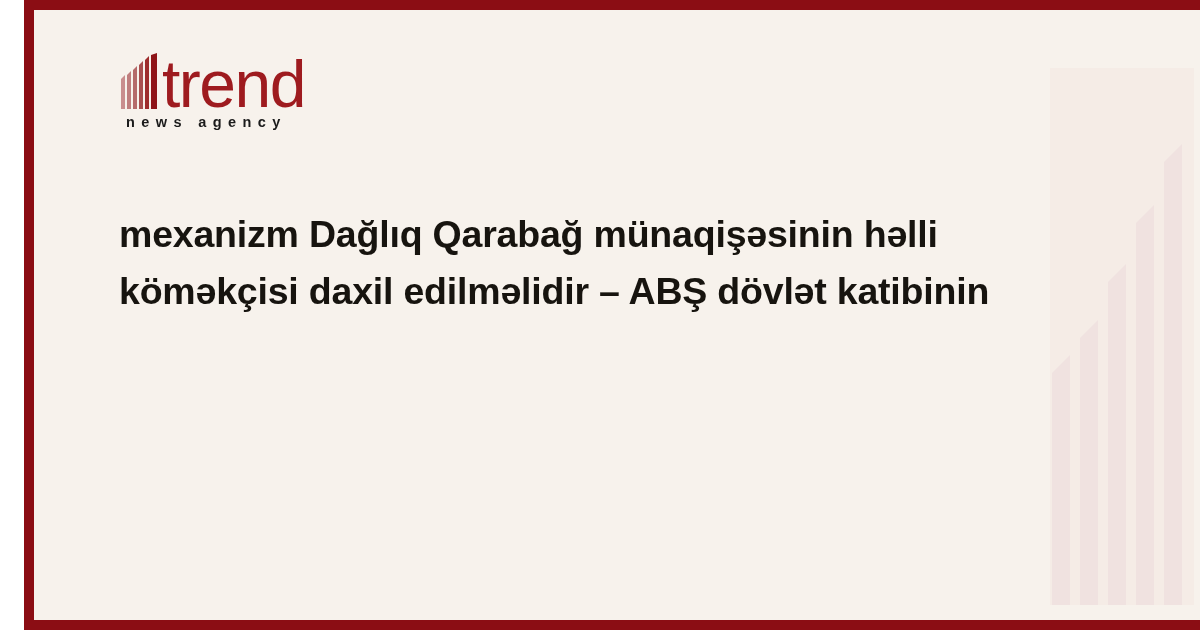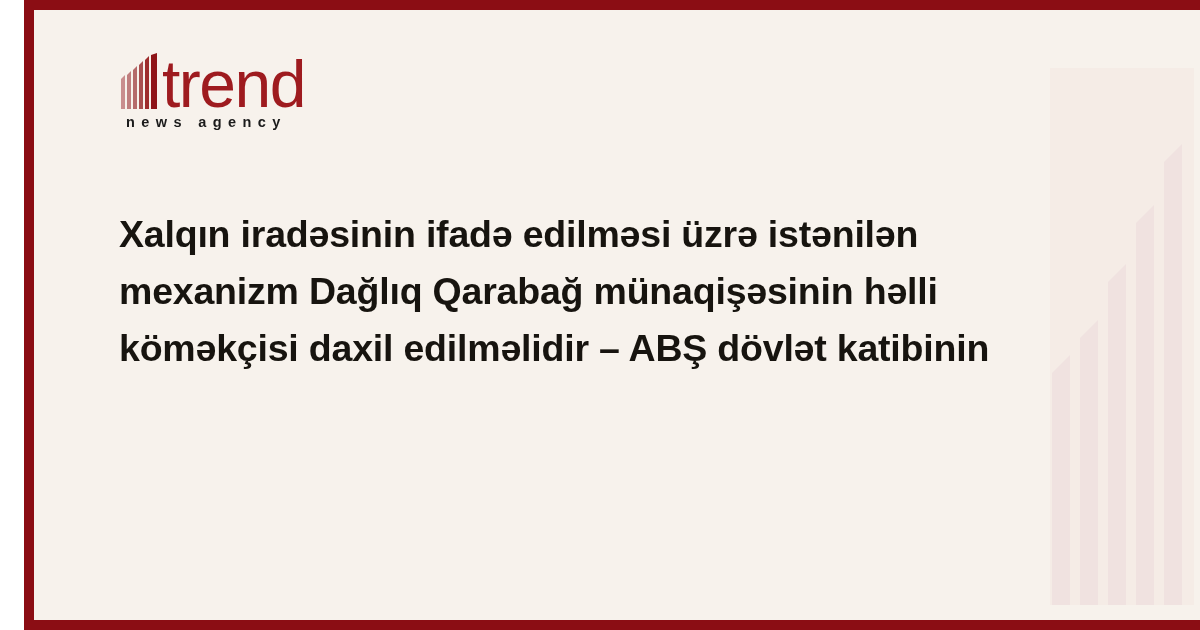--- a/index.html
+++ b/index.html
@@ -133,19 +133,18 @@
               <polygon points="32,2 38,0 38,56 32,56" fill="#8e1418"></polygon>
             </g>
           </svg>
         </span>
         <span class="logo-word">trend</span>
       </div>
       <div class="logo-tagline">news agency</div>
     </div>
 
     <div id="headline">
-      <span class="hl-line">Xalqın iradəsinin ifadə edilməsi üzrə istənilən</span>
       <span class="hl-line">mexanizm Dağlıq Qarabağ münaqişəsinin həlli</span>
       <span class="hl-line">köməkçisi daxil edilməlidir – ABŞ dövlət katibinin</span>
     </div>
 
   </div>
 </div>
 
 </body></html>

